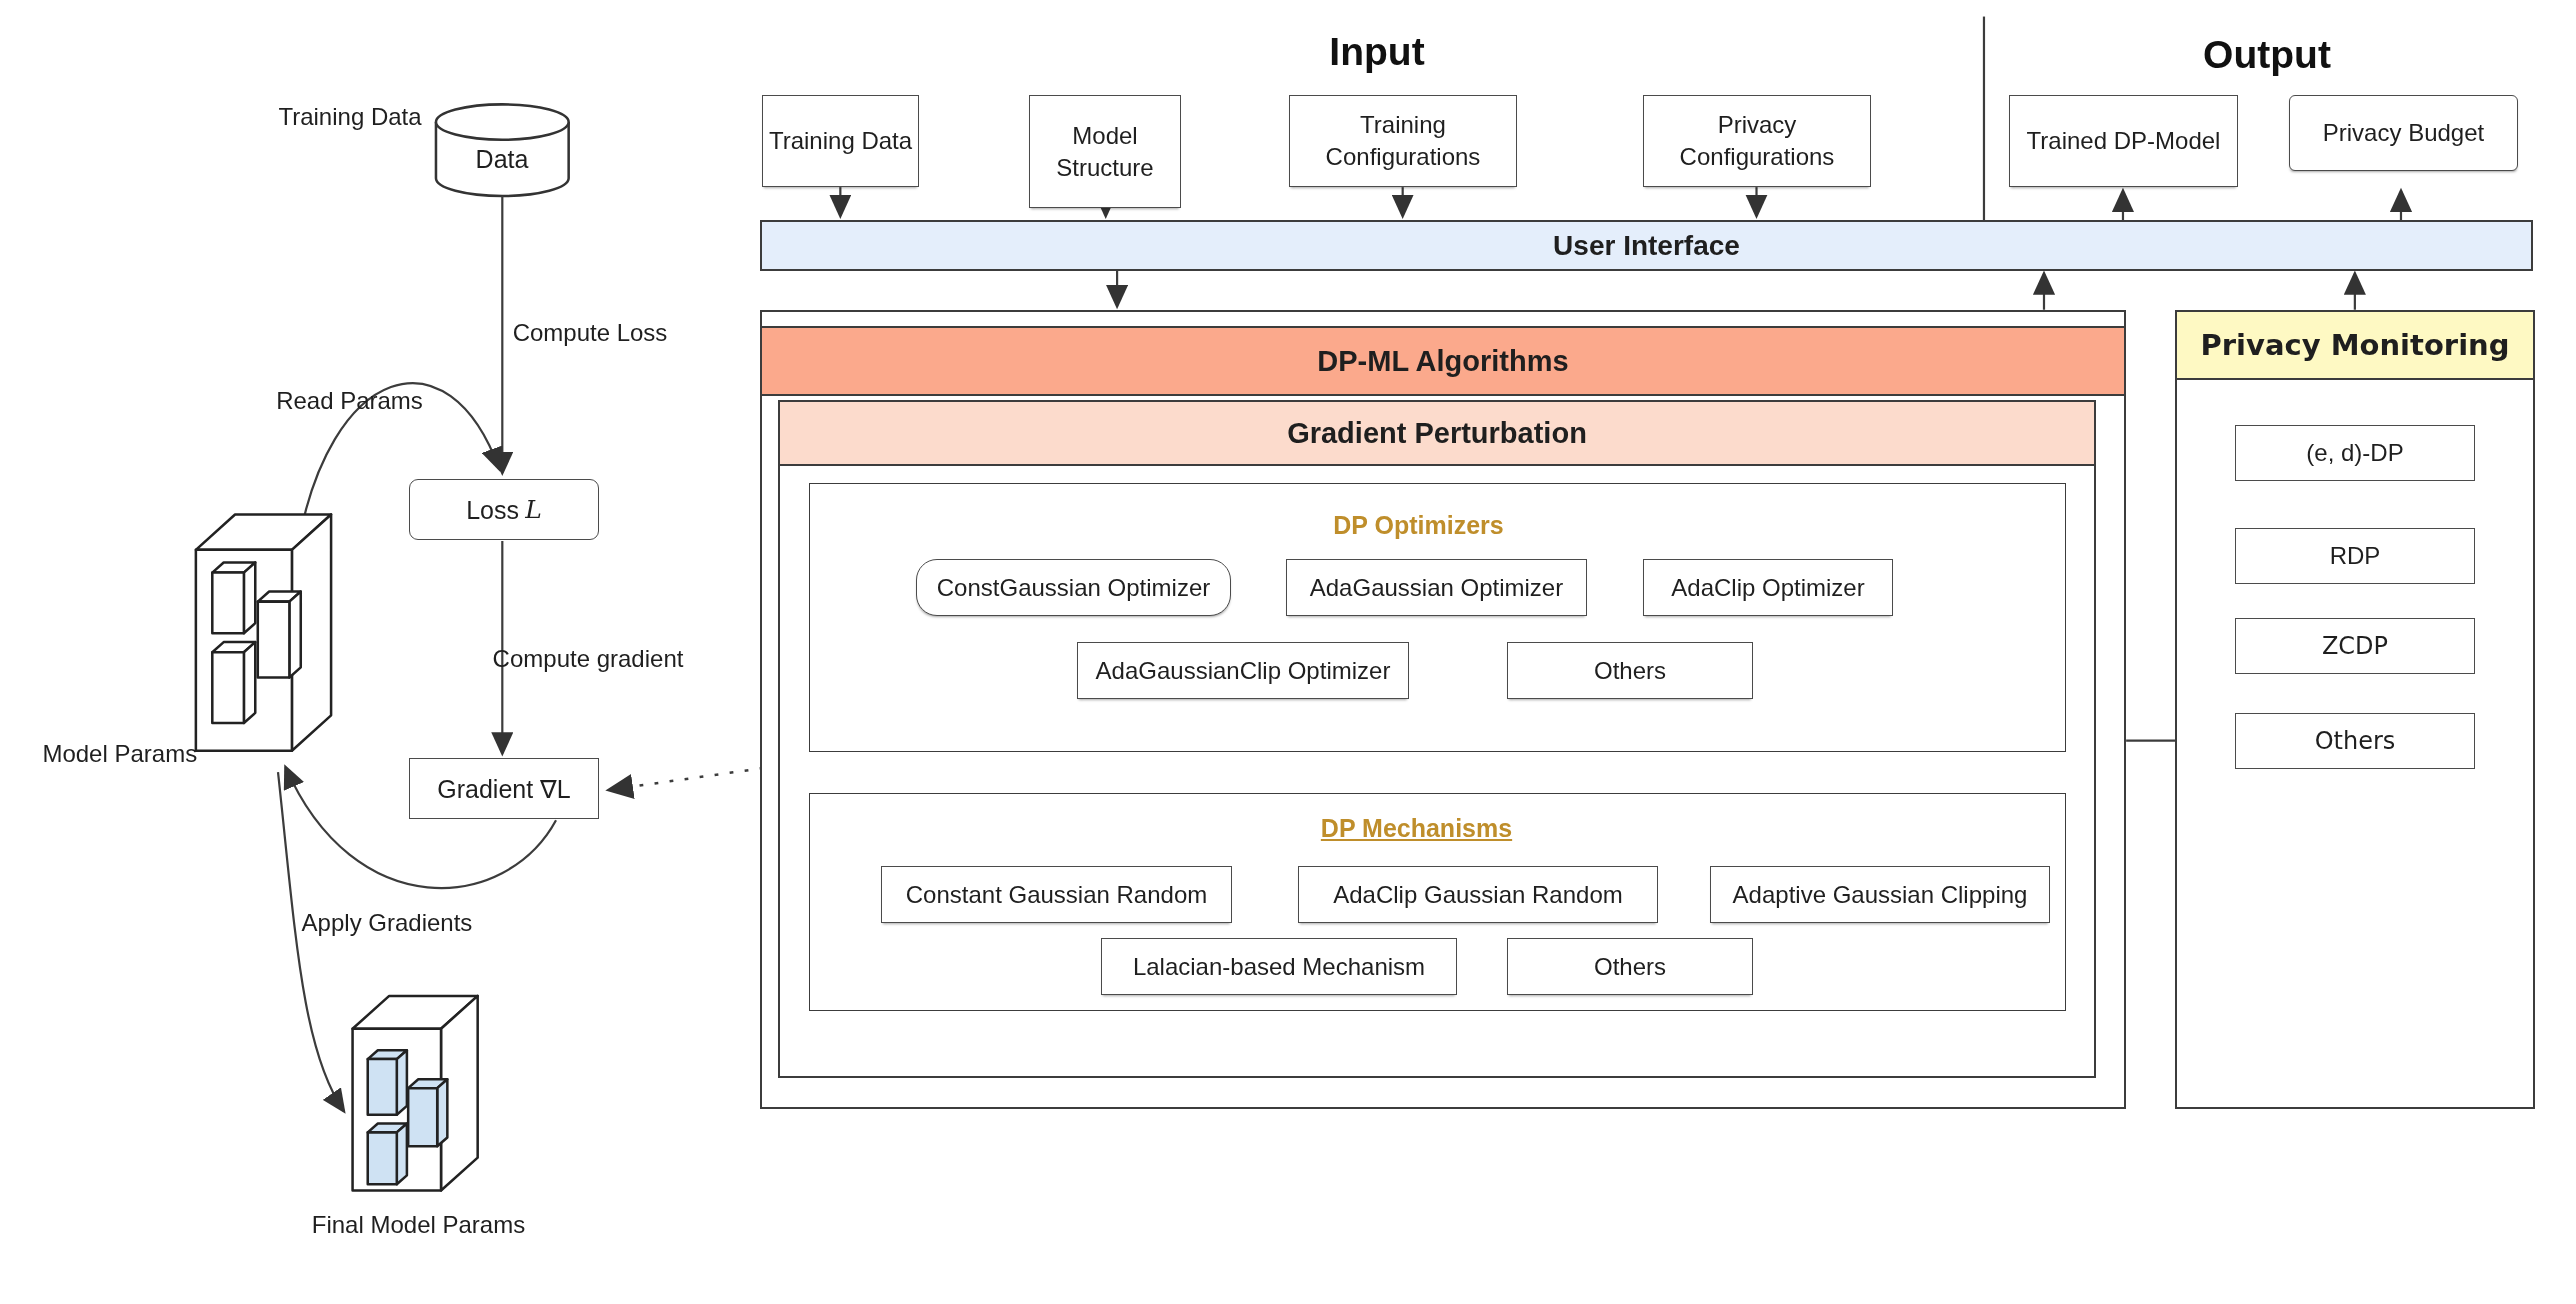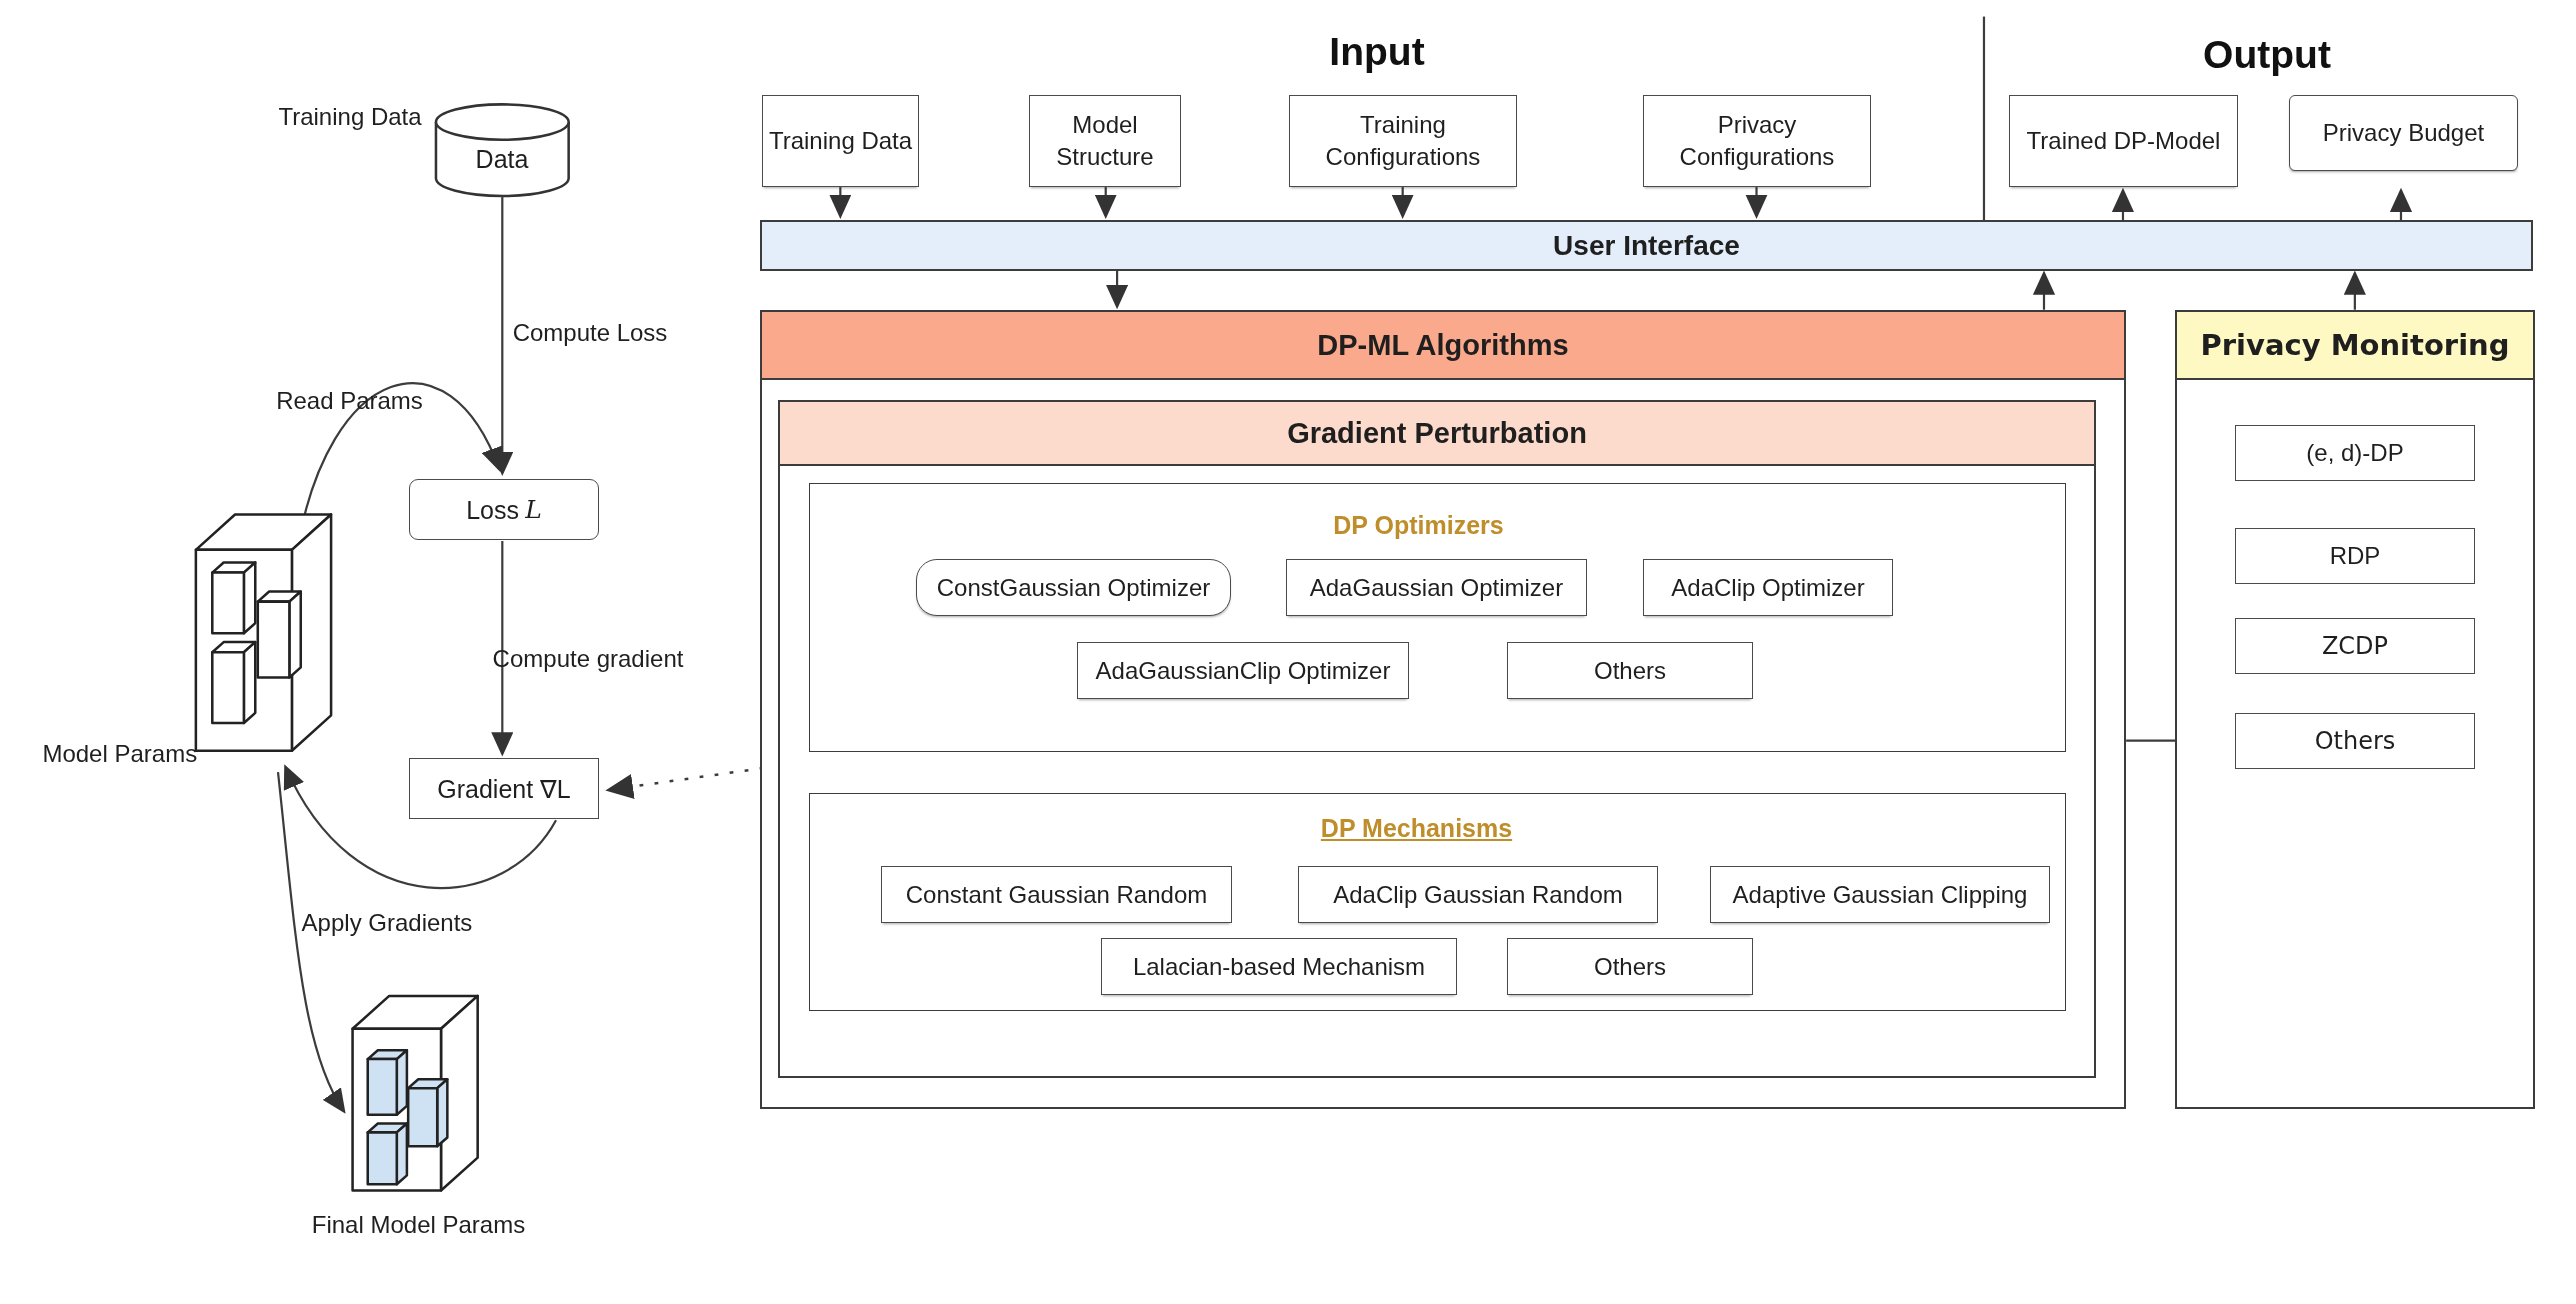--- a/index.html
+++ b/index.html
@@ -12,21 +12,21 @@
   .plain{box-shadow:none;}
   .container{border:2.5px solid #3c3c3c;background:#ffffff;}
   .header{border:2.5px solid #3c3c3c;display:flex;align-items:center;justify-content:center;
           font-weight:bold;font-size:29px;}
   .label{text-align:center;font-size:24px;line-height:34px;}
   .nowrap{white-space:nowrap;}
   .big-title{font-size:39px;font-weight:bold;color:#111;text-align:center;}
   .gold-title{color:#bf8e2b;font-weight:bold;font-size:25px;text-align:center;}
   .alt-font{font-family:"DejaVu Sans",sans-serif;}
   .ui-bar{background:#e4eefb;}
-  .dpml-hdr{background:#fba98c;}
+  .dpml-hdr{background:#fba98c;margin-top:16px;}
   .gp-hdr{background:#fcdbcc;}
   .pm-hdr{background:#fef9c3;}
   .math-l{font-family:"DejaVu Serif",serif;font-style:italic;padding-left:6.3px;}
 </style>
 </head>
 <body>
 
 <svg id="diagram-lines" width="2576" height="1305" viewBox="0 0 4077 2065">
   <defs>
     <marker id="arrow" markerWidth="12" markerHeight="10" refX="9.5" refY="5" orient="auto">
@@ -119,21 +119,21 @@
 
 <div class="abs label" style="left:487px;top:642px;width:202px;">Compute gradient</div>
 <div class="abs label nowrap" style="left:6.3px;top:737px;width:227px;">Model Params</div>
 
 <div class="abs box plain" style="left:409px;top:758px;width:190px;height:61px;font-size:25px;">Gradient ∇L</div>
 
 <div class="abs label" style="left:292px;top:906px;width:190px;">Apply Gradients</div>
 <div class="abs label" style="left:308px;top:1208px;width:221px;">Final Model Params</div>
 
 <div class="abs box" style="left:762px;top:95px;width:157px;height:92px;">Training Data</div>
-<div class="abs box" style="left:1029px;top:95px;width:152px;height:92px;">Model Structure</div>
+<div class="abs box" style="left:1029px;top:95px;width:152px;height:113px;">Model Structure</div>
 <div class="abs box" style="left:1289px;top:95px;width:228px;height:92px;">Training Configurations</div>
 <div class="abs box" style="left:1643px;top:95px;width:228px;height:92px;">Privacy Configurations</div>
 
 <div class="abs box" style="left:2009px;top:95px;width:229px;height:92px;">Trained DP-Model</div>
 <div class="abs box" style="left:2289px;top:95px;width:229px;height:76px;border-radius:6px;">Privacy Budget</div>
 
 <div class="abs header ui-bar" style="left:760px;top:220px;width:1773px;height:51px;font-size:28px;">User Interface</div>
 
 <div class="abs container" style="left:760px;top:310px;width:1366px;height:799px;"></div>
 <div class="abs header dpml-hdr" style="left:760px;top:310px;width:1366px;height:70px;">DP-ML Algorithms</div>

